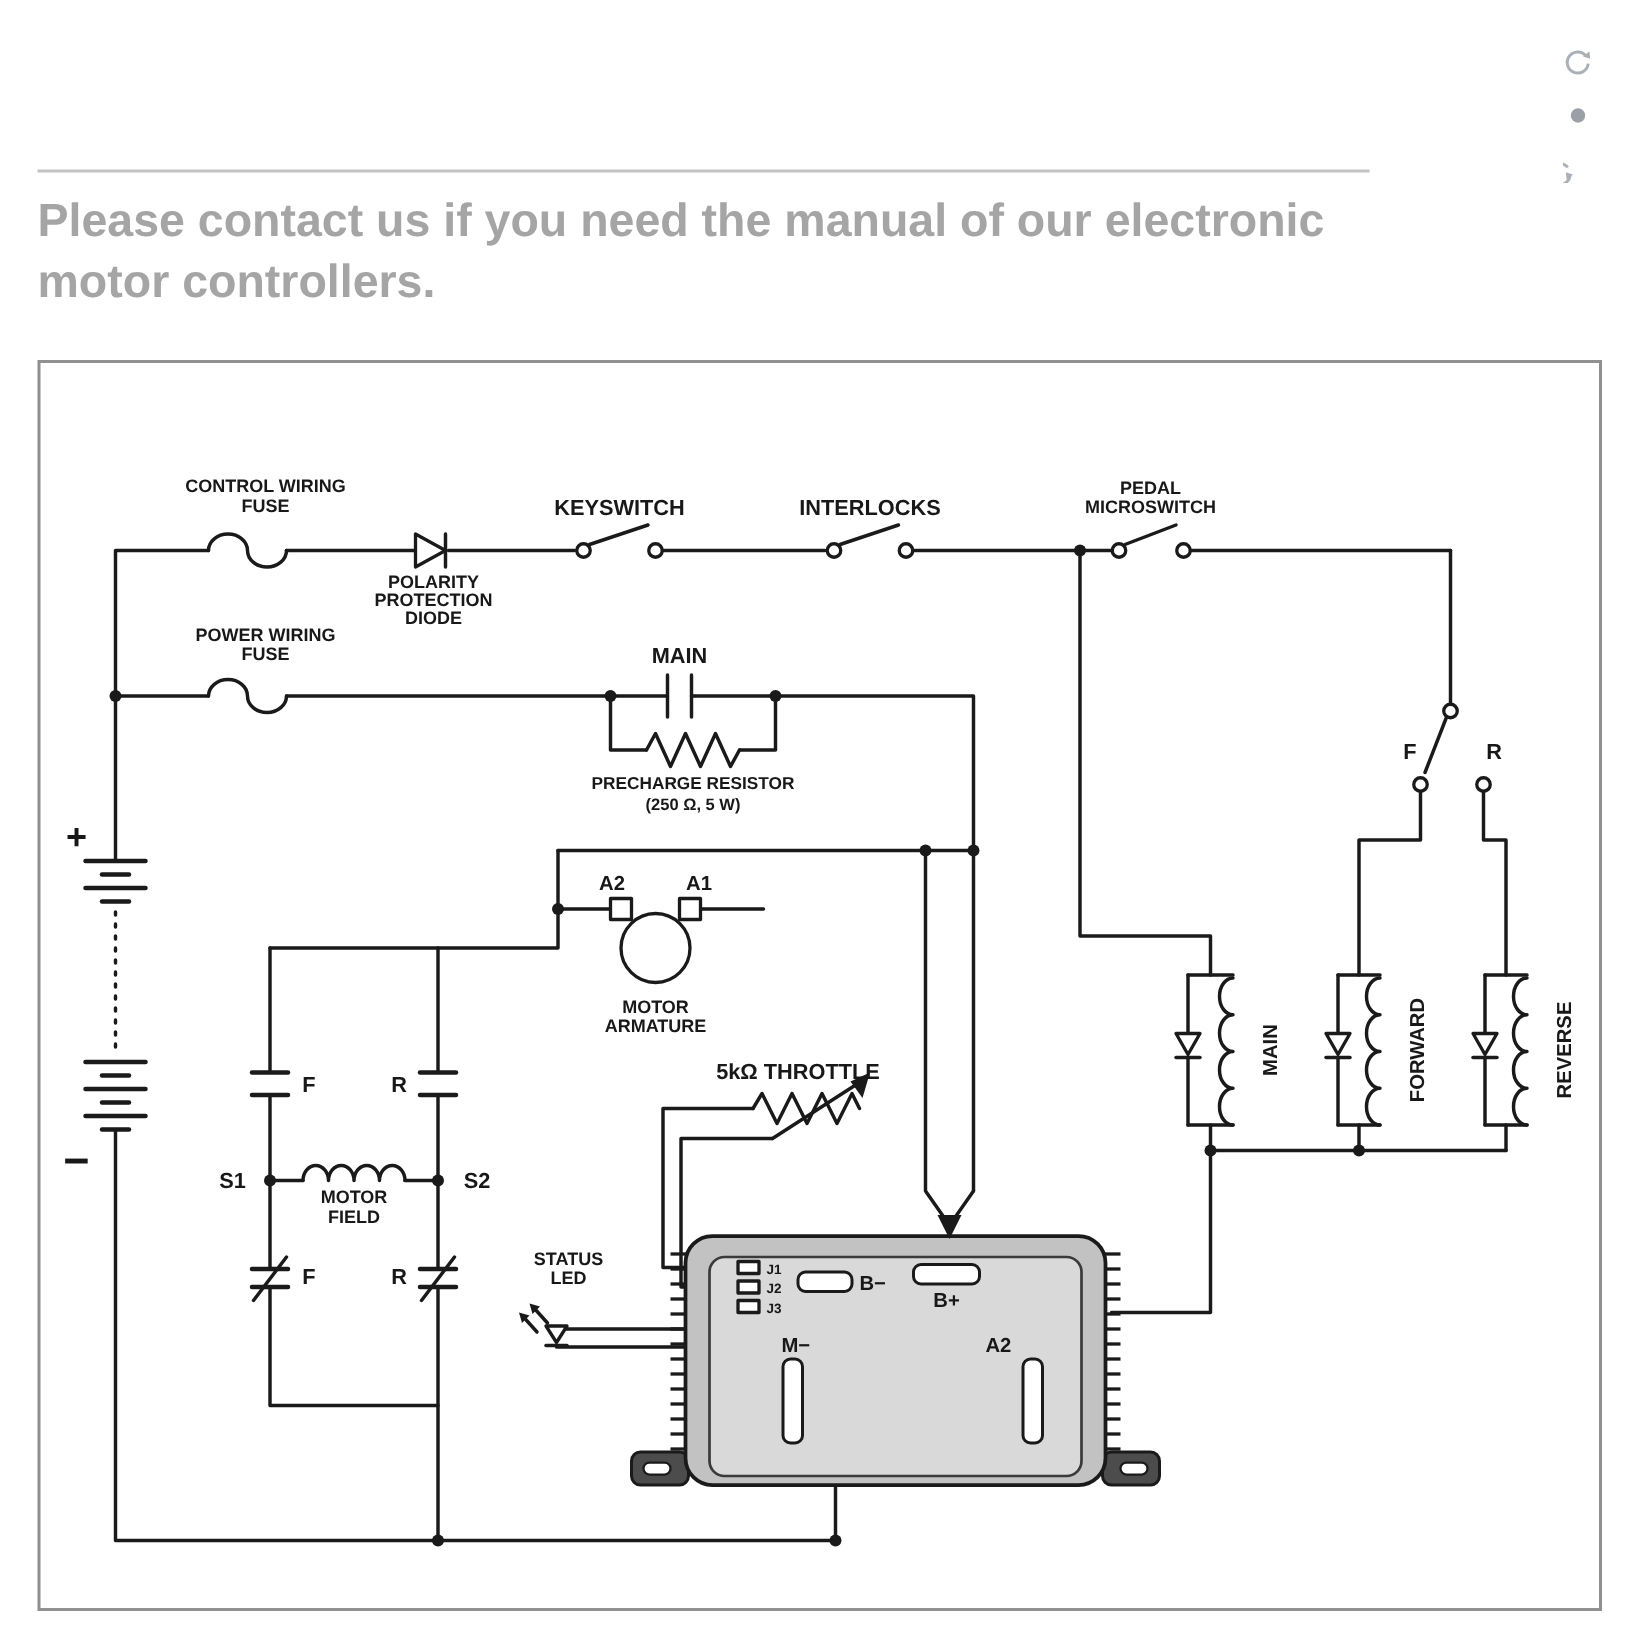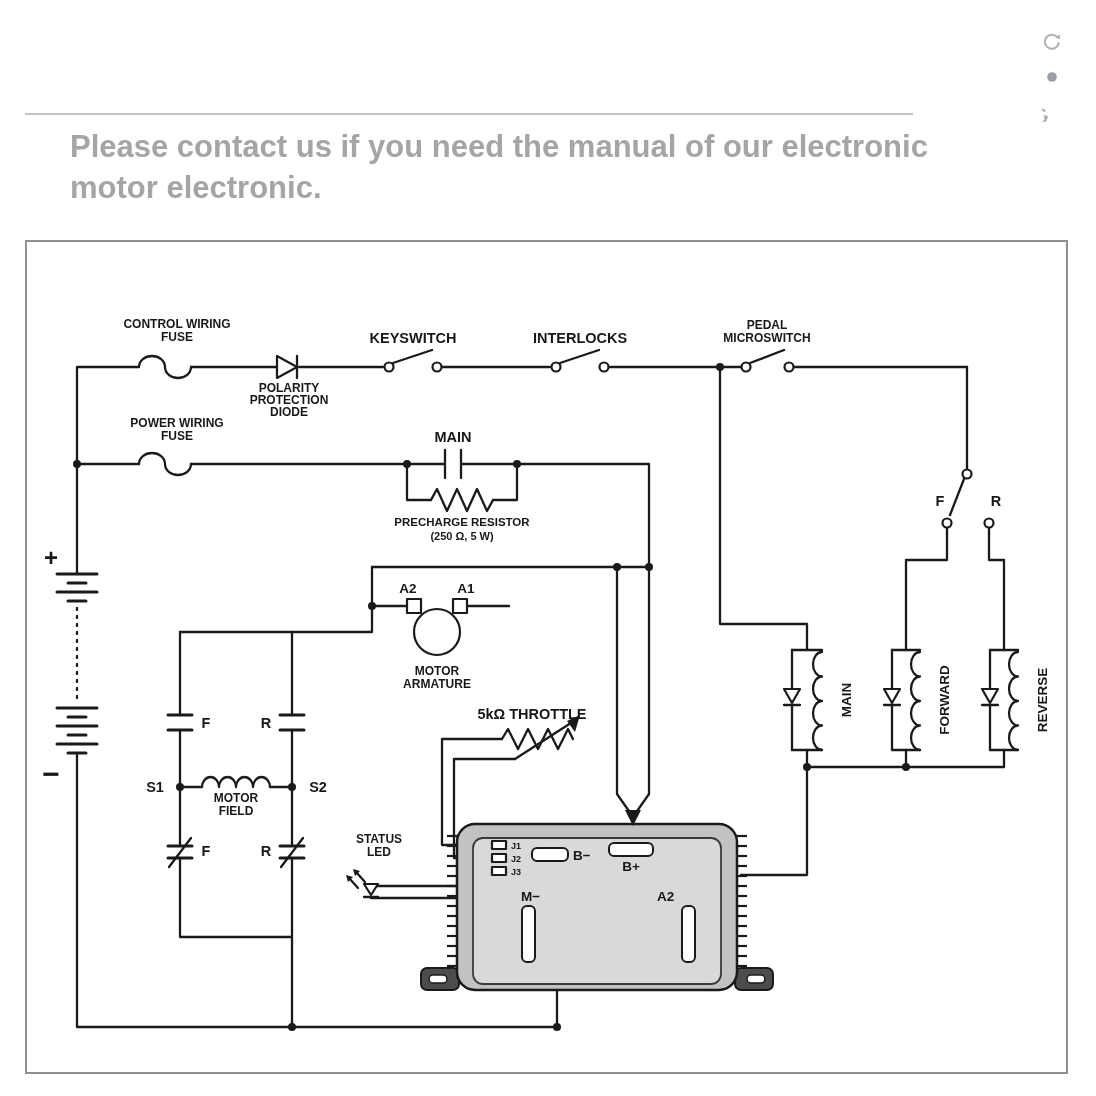--- a/index.html
+++ b/index.html
@@ -2,21 +2,21 @@
 <html><head>
 <meta charset="utf-8">
 <style>
   html,body{margin:0;padding:0;background:#fff;}
   .page{position:relative;width:1096px;height:1096px;background:#fff;overflow:hidden;
         font-family:"Liberation Sans",sans-serif;}
   .title{position:absolute;left:28px;top:26px;font-size:57px;font-weight:700;
          color:#141414;letter-spacing:-1px;}
   .divider{position:absolute;left:25px;top:113px;width:888px;height:2px;background:#c3c3c3;}
   .subtitle{position:absolute;left:25px;top:127px;width:930px;font-size:31px;line-height:1.32;
-            font-weight:700;color:#a5a5a5;margin-left:45px;}
+            font-weight:700;color:#a5a5a5;}
   .decor{position:absolute;right:34px;top:32px;display:flex;flex-direction:column;
          align-items:center;gap:15px;}
   .panel{position:absolute;left:25px;top:240px;width:1043px;height:834px;
          border:2px solid #909090;background:#fff;box-sizing:border-box;}
   .panel svg{display:block;width:100%;height:100%;}
   .w{fill:none;stroke:#1a1a1a;stroke-width:2.3;stroke-linecap:round;stroke-linejoin:round;}
   .plate{fill:none;stroke:#1a1a1a;stroke-width:3;stroke-linecap:round;}
   .comp{fill:#ffffff;stroke:#1a1a1a;stroke-width:2.2;stroke-linejoin:round;}
   .solid{fill:#1a1a1a;stroke:none;}
   .dot{fill:#1a1a1a;}
@@ -26,21 +26,21 @@
   .t24{font-size:24px;} .t30{font-size:30px;}
 </style>
 </head>
 <body>
 
 <div class="page">
 
   <div class="divider"></div>
   <div class="subtitle">
     <span>Please contact us if you need the manual of our electronic</span><br>
-    <span>motor electronic.</span>
+    <span>motor controllers.</span>
   </div>
 
   <div class="decor">
     <svg width="20" height="20" viewBox="0 0 20 20">
       <path d="M15.2,5.2 A7,7 0 1 0 16.8,10.4" stroke="#aab0b6" stroke-width="2" fill="none"></path>
       <polygon points="17.6,2.2 18.1,7.2 13.4,5.6" fill="#aab0b6"></polygon>
     </svg>
     <svg width="20" height="20" viewBox="0 0 20 20">
       <circle cx="10" cy="10" r="4.8" fill="#9aa0a6"></circle>
     </svg>

